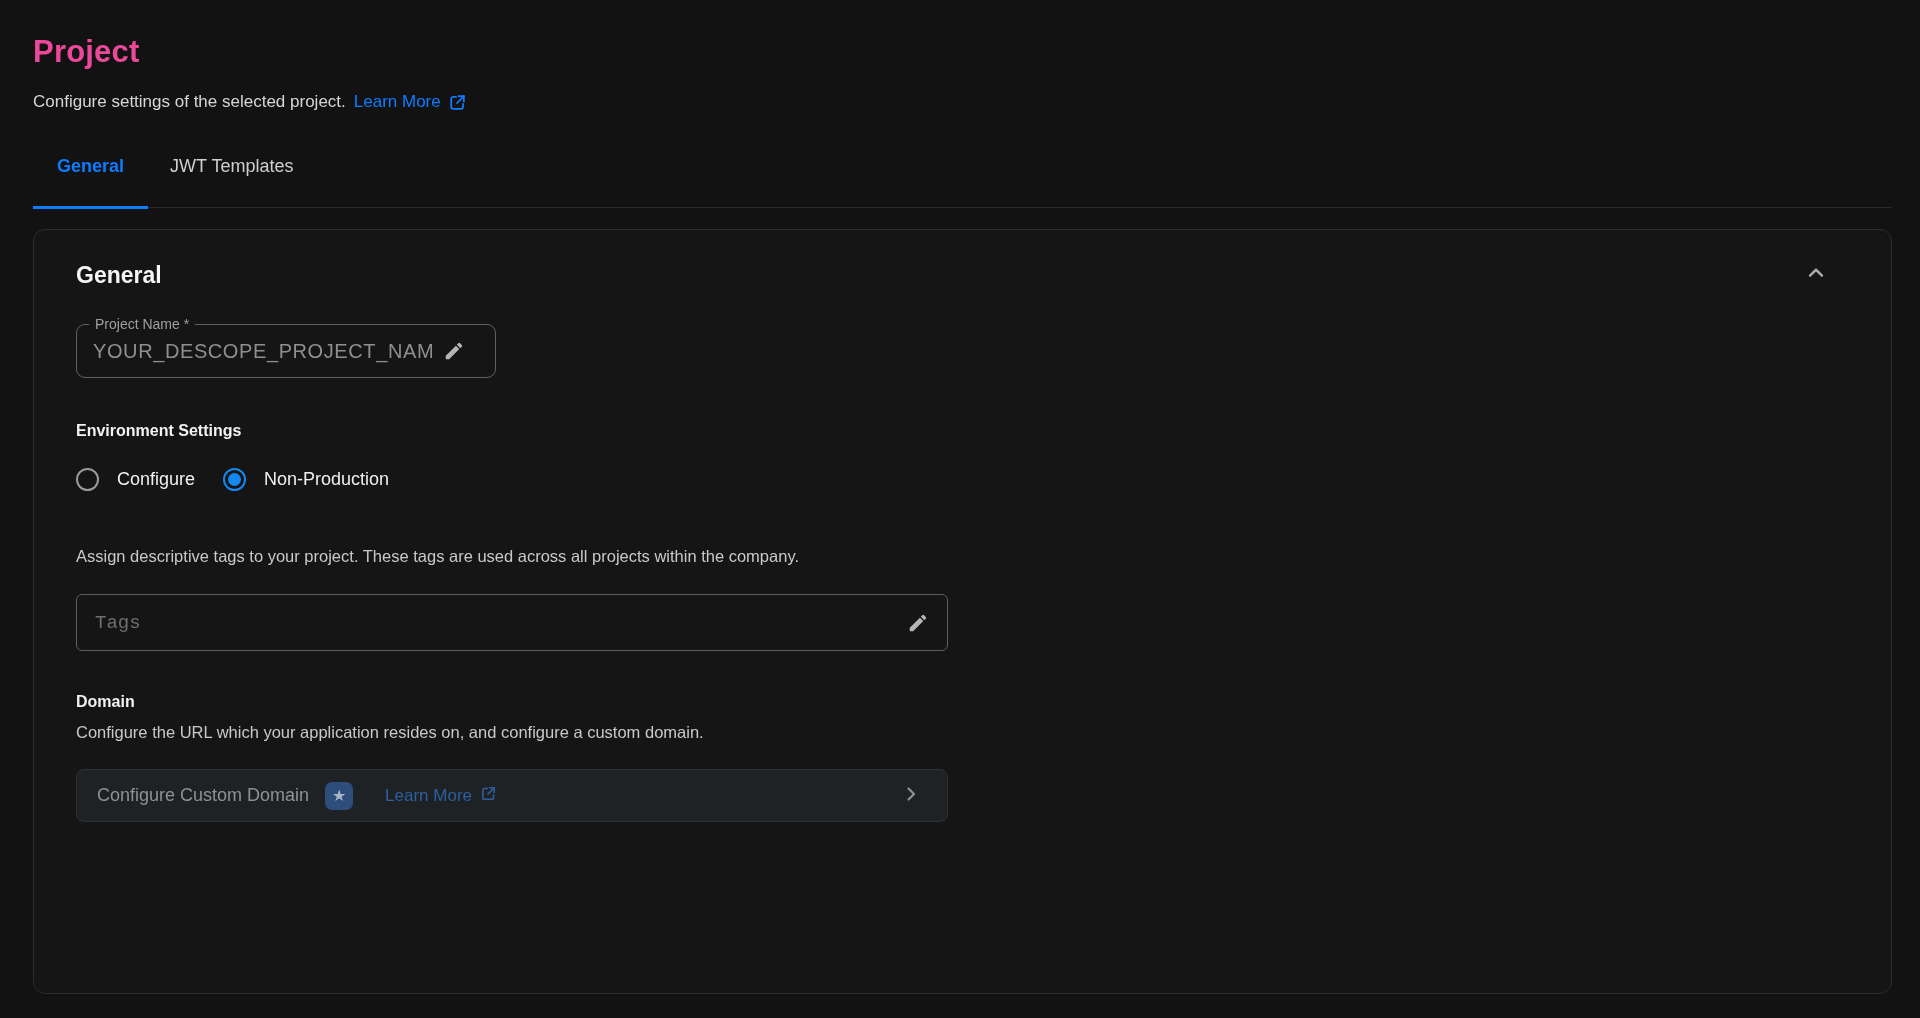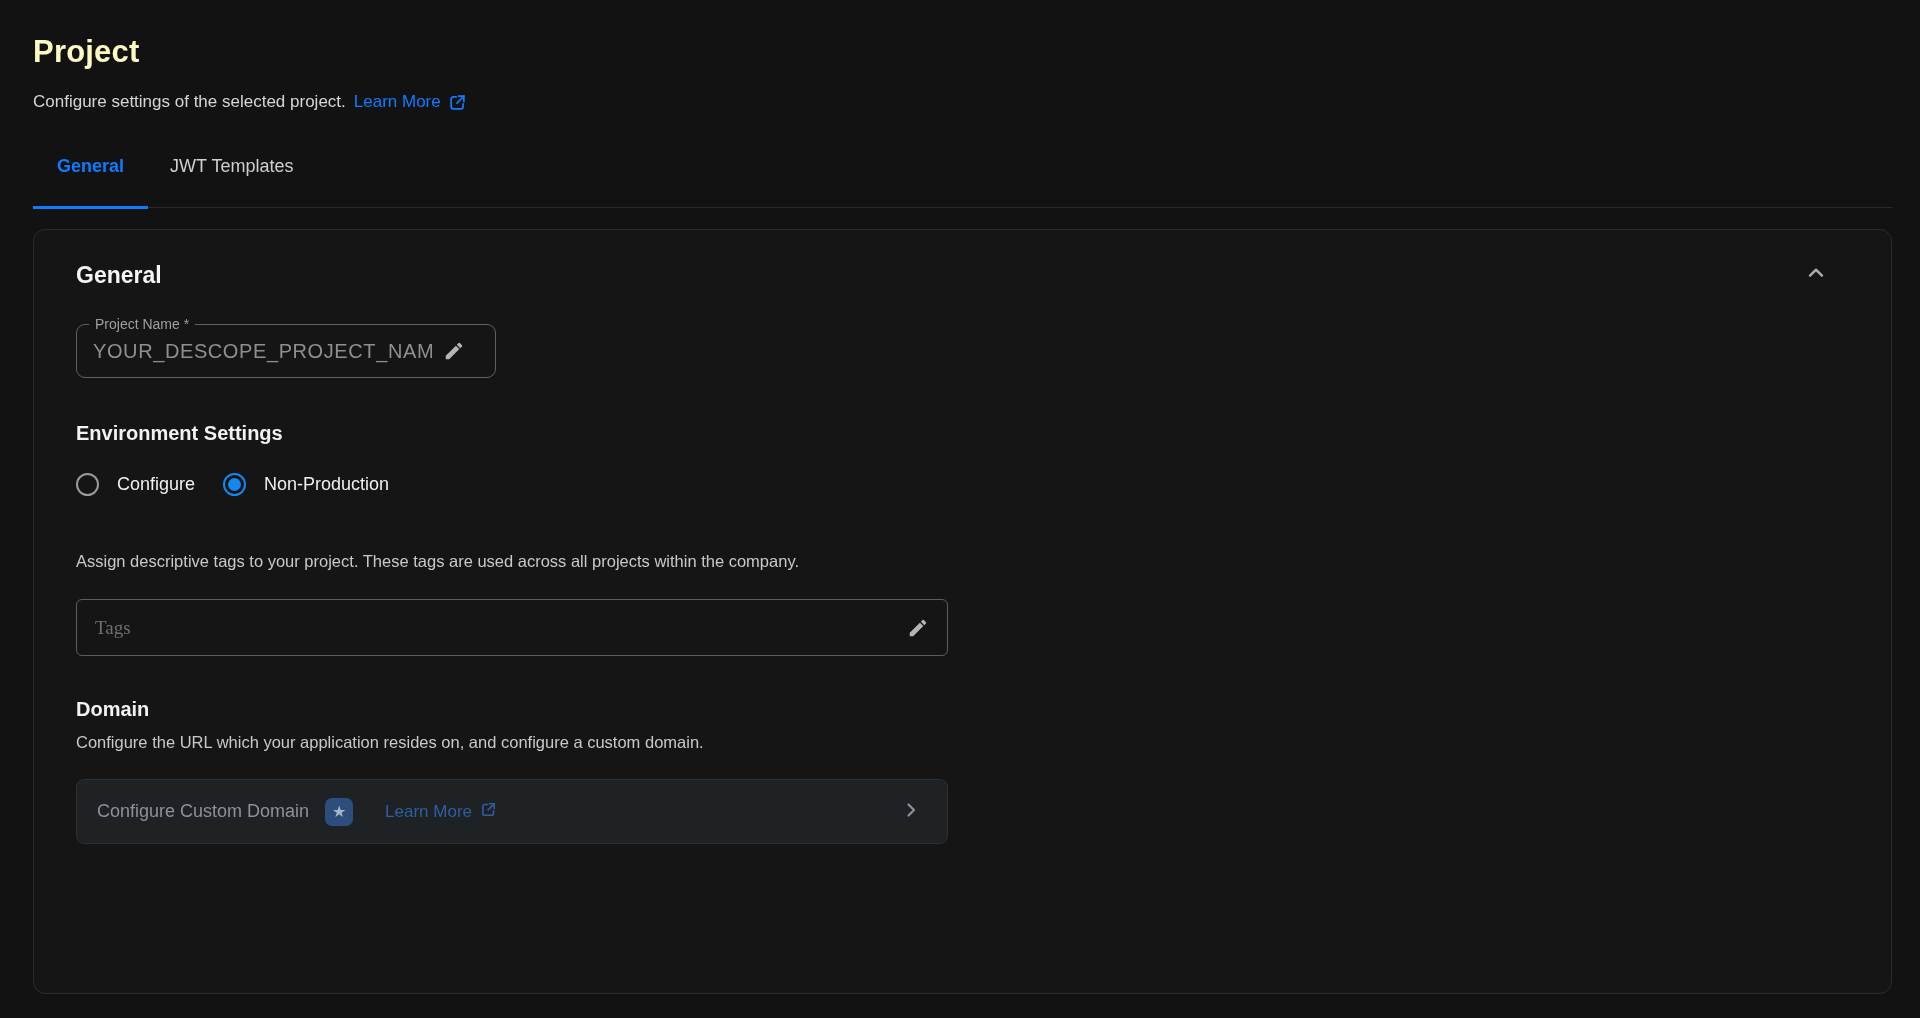--- a/index.html
+++ b/index.html
@@ -10,21 +10,21 @@
     color: #e8e8e8;
     overflow: hidden;
   }
   .content { padding: 0 24px 0 33px; }
 
   
   .page-title {
     margin-top: 34px;
     font-size: 31px;
     font-weight: 700;
-    color: #fef9c3;
+    color: #ec4899;
     letter-spacing: 0.2px;
   }
   .page-subtitle-row {
     margin-top: 22px;
     display: flex;
     align-items: center;
     gap: 8px;
     font-size: 17px;
     color: #d6d6d6;
   }
@@ -121,21 +121,21 @@
     letter-spacing: 0.6px;
     white-space: nowrap;
     overflow: hidden;
     flex: 1;
   }
   .field-value.clipped { max-width: 342px; }
   .field-icon { margin-left: 8px; display: flex; cursor: pointer; flex: none; }
 
   
   .section-heading {
-    font-size: 20px;
+    font-size: 16px;
     font-weight: 700;
     color: #f2f2f2;
   }
   .section-desc {
     font-size: 16.5px;
     color: #c9c9c9;
     margin-top: 12px;
   }
   .env-section { margin-top: 44px; }
 
@@ -183,34 +183,34 @@
     display: flex;
     align-items: center;
     padding: 0 18px;
     margin-top: 28px;
   }
   .plain-input input {
     flex: 1;
     background: transparent;
     border: none;
     outline: none;
-    font-family: Liberation Serif, serif;
+    font-family: Liberation Mono, monospace;
     font-size: 19px;
     color: #bdbdbd;
   }
   .plain-input.dim input::placeholder { color: #6f6f6f; }
   .plain-input.bright input::placeholder { color: #a0a0a0; }
 
   .domain-section { margin-top: 42px; }
 
   
   .custom-domain-row {
     margin-top: 27px;
     width: 872px;
-    height: 65px;
+    height: 53px;
     background: #1f2225;
     border: 1px solid #2e3134;
     border-radius: 8px;
     display: flex;
     align-items: center;
     padding: 0 24px 0 20px;
     cursor: pointer;
   }
   .custom-domain-label { font-size: 18px; color: #8d9196; }
   .star-badge {

